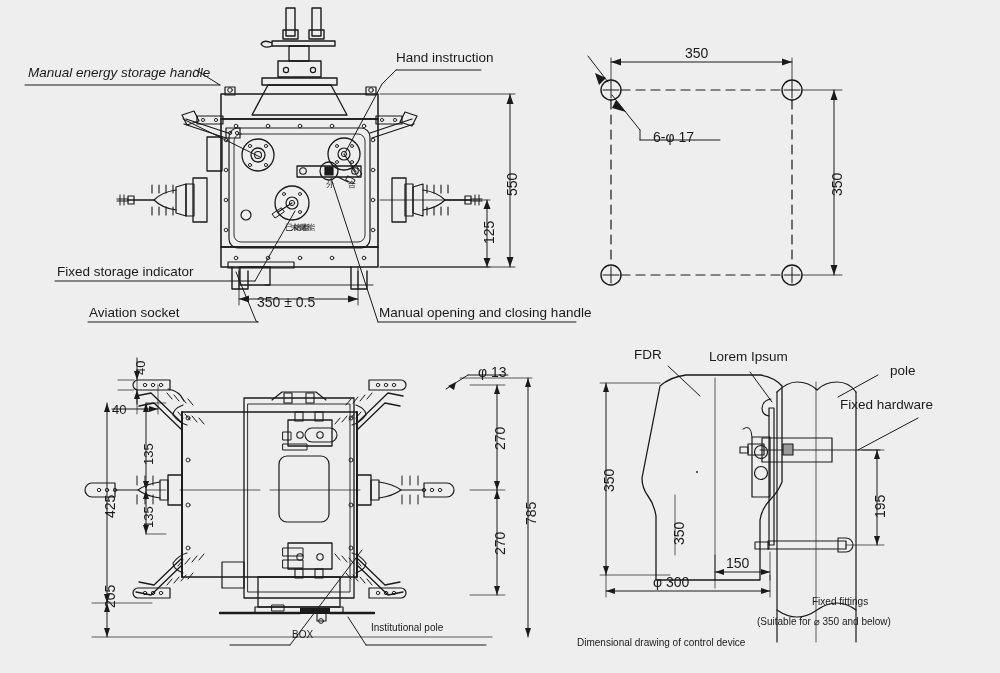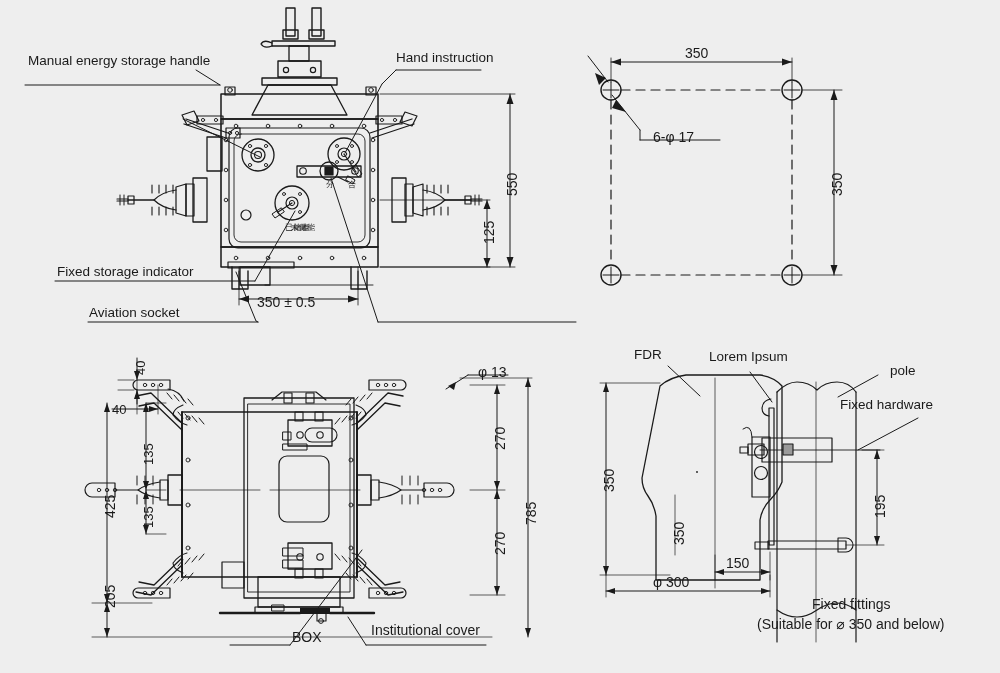--- a/index.html
+++ b/index.html
@@ -29,21 +29,21 @@
   .lbl {
     position: absolute;
     font-family: "Liberation Sans", sans-serif;
     color: #1a1a1a;
     white-space: nowrap;
     line-height: 1;
   }
   .lbl-anno { font-size: 13.5px; }
   .lbl-dim  { font-size: 14px; }
   .lbl-dim-sm { font-size: 13px; }
-  .lbl-cap  { font-size: 14px; }
+  .lbl-cap  { font-size: 10px; }
   .lbl-cjk  { font-size: 8px; font-family: "DejaVu Sans", sans-serif; }
   .rot90 {
     transform-origin: 0 0;
     transform: rotate(-90deg);
   }
 </style>
 </head>
 <body>
 
 <div id="sheet">
@@ -529,28 +529,29 @@
         <path d="M675 495 v60" stroke-width="0.7"></path>
 
         <path d="M668 366 l32 30" stroke-width="1"></path>
         <path d="M750 372 l22 30" stroke-width="1"></path>
         <path d="M878 375 l-40 22" stroke-width="1"></path>
         <path d="M918 418 l-60 32" stroke-width="1"></path>
       </g>
     </g>
   </svg>
 
-  <div class="lbl lbl-anno" style="left:28px; top:54px;">Manual energy storage handle</div>
+  <div class="lbl lbl-anno" style="left:28px; top:66px;font-style:italic;">Manual energy storage handle</div>
 
   <div class="lbl lbl-anno" style="left:396px; top:51px;">Hand instruction</div>
 
   <div class="lbl lbl-anno" style="left:57px; top:265px;">Fixed storage indicator</div>
 
   <div class="lbl lbl-anno" style="left:89px; top:306px;">Aviation socket</div>
 
+  <div class="lbl lbl-anno" style="left:379px; top:306px;">Manual opening and closing handle</div>
 
   <div class="lbl lbl-cjk" style="left:326px; top:181px;">分</div>
   <div class="lbl lbl-cjk" style="left:348px; top:181px;">合</div>
   <div class="lbl lbl-cjk" style="left:243px; top:224px;margin-left:48px;">未储能</div>
   <div class="lbl lbl-cjk" style="left:285px; top:224px;">已储能</div>
 
   <div class="lbl lbl-dim rot90" style="left:505px; top:196px;">550</div>
   <div class="lbl lbl-dim rot90" style="left:482px; top:244px;">125</div>
   <div class="lbl lbl-dim" style="left:257px; top:295px;">350 ± 0.5</div>
 
@@ -563,30 +564,31 @@
   <div class="lbl lbl-dim-sm rot90" style="left:142px; top:465px;">135</div>
   <div class="lbl lbl-dim-sm rot90" style="left:142px; top:528px;">135</div>
   <div class="lbl lbl-dim rot90" style="left:103px; top:518px;">425</div>
   <div class="lbl lbl-dim rot90" style="left:103px; top:608px;">205</div>
   <div class="lbl lbl-dim" style="left:478px; top:365px;">φ 13</div>
   <div class="lbl lbl-dim rot90" style="left:493px; top:450px;">270</div>
   <div class="lbl lbl-dim rot90" style="left:493px; top:555px;">270</div>
   <div class="lbl lbl-dim rot90" style="left:524px; top:525px;">785</div>
 
   <div class="lbl lbl-cap" style="left:292px; top:630px;">BOX</div>
-  <div class="lbl lbl-cap" style="left:371px; top:623px;">Institutional cover</div>
+  <div class="lbl lbl-cap" style="left:371px; top:623px;">Institutional pole</div>
 
   <div class="lbl lbl-anno" style="left:634px; top:348px;">FDR</div>
   <div class="lbl lbl-anno" style="left:709px; top:350px;text-align:right;">Lorem Ipsum</div>
   <div class="lbl lbl-anno" style="left:890px; top:364px;">pole</div>
   <div class="lbl lbl-anno" style="left:840px; top:398px;">Fixed hardware</div>
 
   <div class="lbl lbl-dim rot90" style="left:602px; top:492px;">350</div>
   <div class="lbl lbl-dim rot90" style="left:672px; top:545px;">350</div>
   <div class="lbl lbl-dim rot90" style="left:873px; top:518px;">195</div>
   <div class="lbl lbl-dim" style="left:726px; top:556px;">150</div>
   <div class="lbl lbl-dim" style="left:653px; top:575px;">φ 300</div>
 
   <div class="lbl lbl-cap" style="left:812px; top:597px;">Fixed fittings</div>
   <div class="lbl lbl-cap" style="left:757px; top:617px;">(Suitable for ⌀ 350 and below)</div>
 
+  <div class="lbl lbl-cap" style="left:577px; top:638px;">Dimensional drawing of control device</div>
 
 </div>
 
 </body></html>

